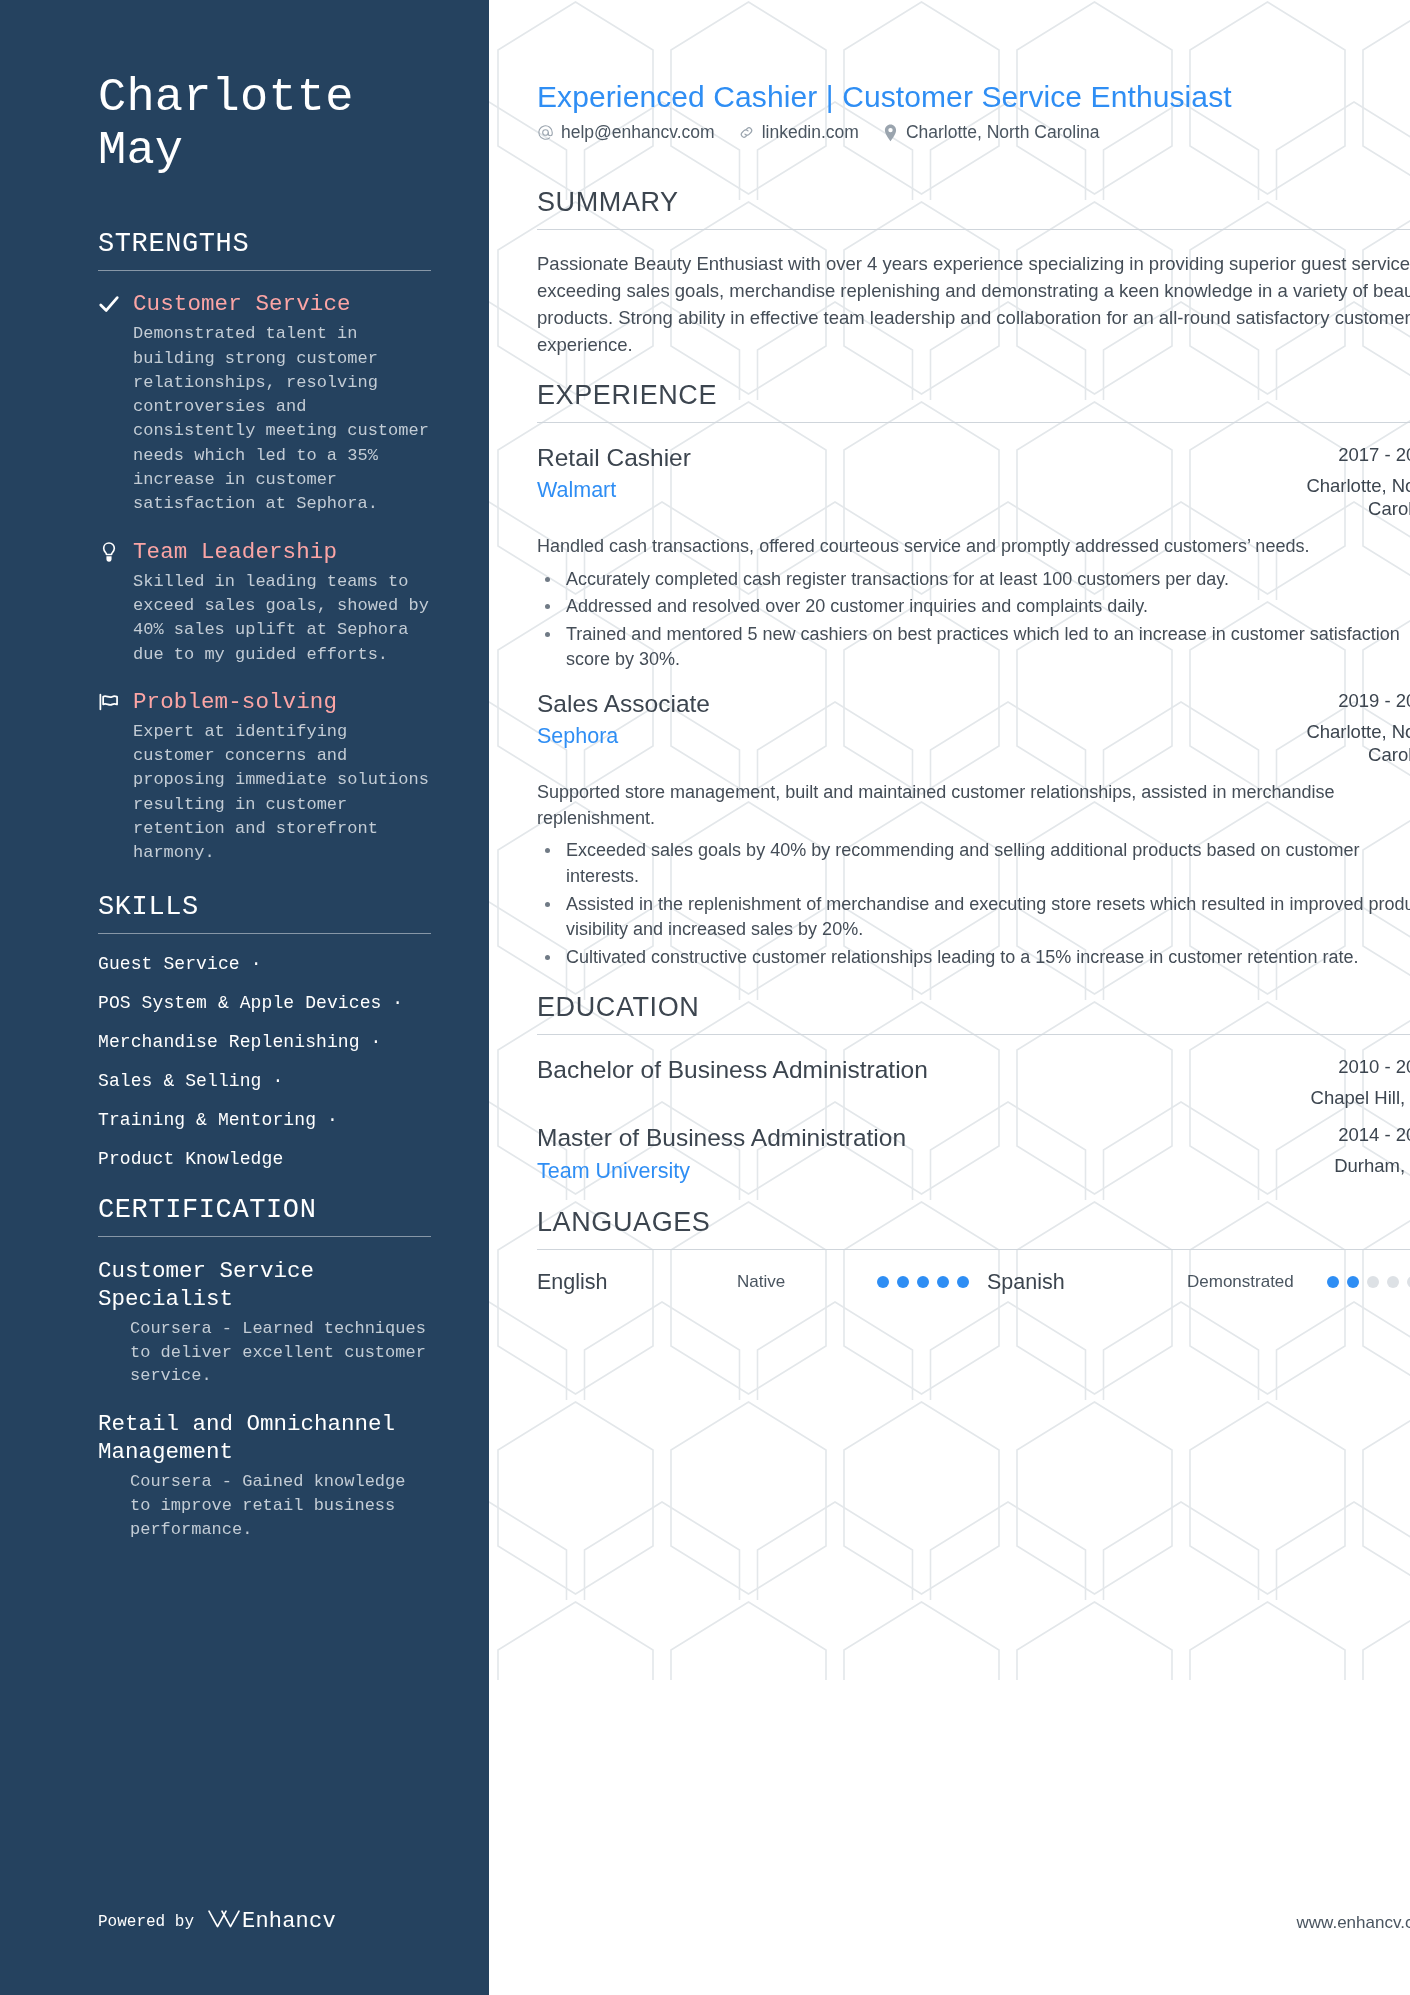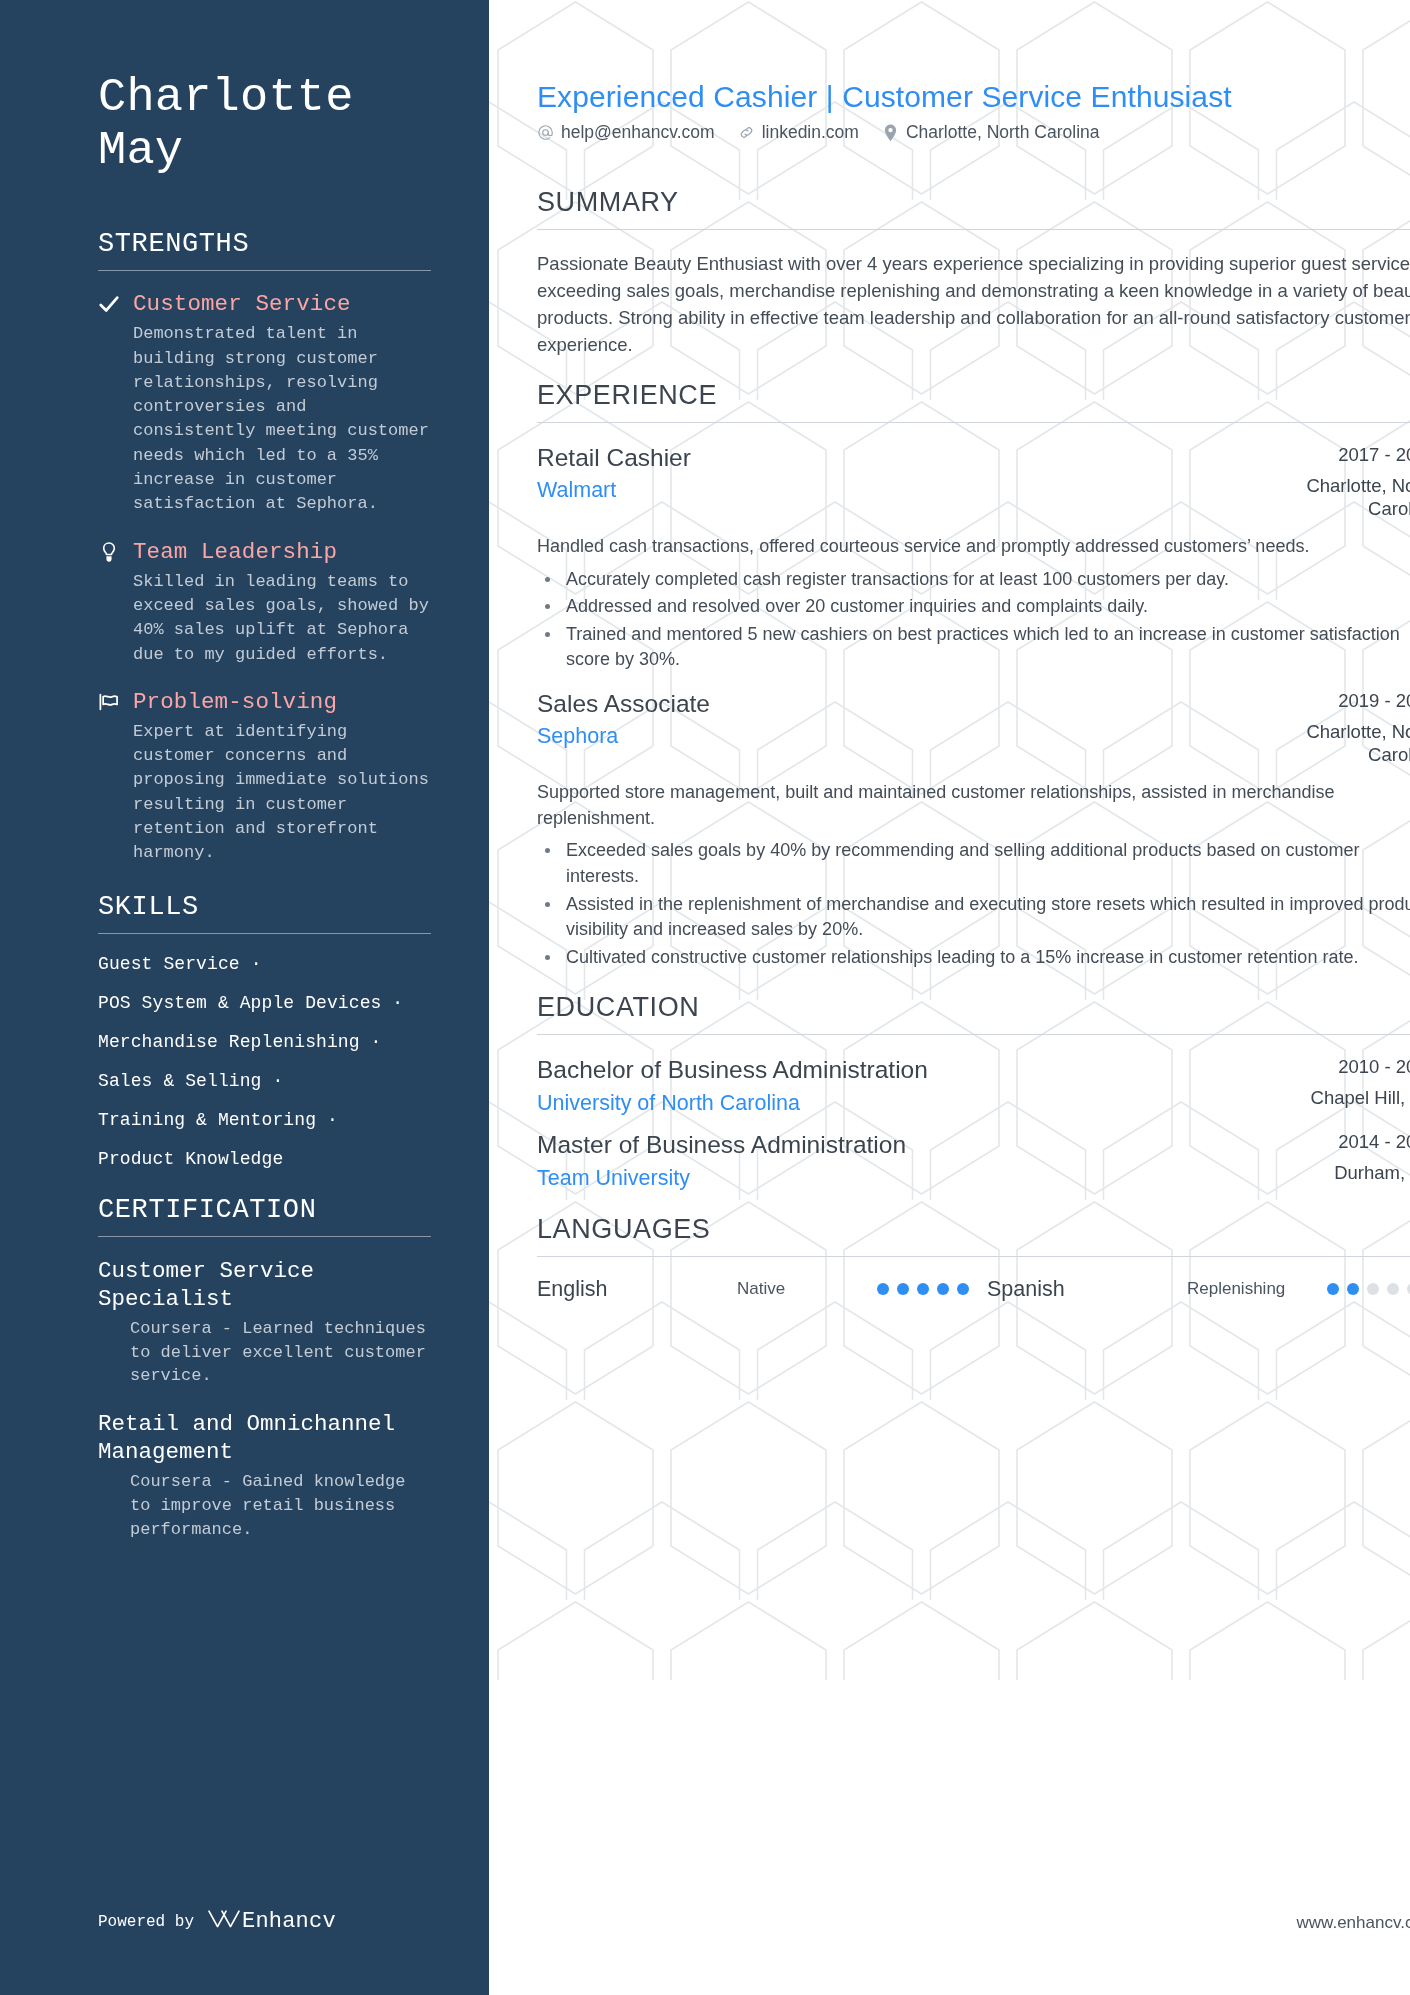--- a/index.html
+++ b/index.html
@@ -486,21 +486,20 @@
     </section>
 
     <section class="m-section">
       <div class="m-heading">EDUCATION</div>
       <div class="m-rule"></div>
 
       <div class="edu-entry">
         <div class="entry-top">
           <div class="entry-left">
             <div class="entry-role">Bachelor of Business Administration</div>
-            <div class="entry-org">University of North Carolina</div>
           </div>
           <div class="entry-right">
             <div class="entry-dates">2010 - 2014</div>
             <div class="entry-loc">Chapel Hill, NC</div>
           </div>
         </div>
       </div>
 
       <div class="edu-entry">
         <div class="entry-top">
@@ -527,21 +526,21 @@
           <span class="dots">
               <span class="dot on"></span>
               <span class="dot on"></span>
               <span class="dot on"></span>
               <span class="dot on"></span>
               <span class="dot on"></span>
             </span>
         </div>
         <div class="lang-block">
           <span class="lang-name">Spanish</span>
-          <span class="lang-level">Replenishing</span>
+          <span class="lang-level">Demonstrated</span>
           <span class="dots">
               <span class="dot on"></span>
               <span class="dot on"></span>
               <span class="dot"></span>
               <span class="dot"></span>
               <span class="dot"></span>
             </span>
         </div>
       </div>
     </section>

